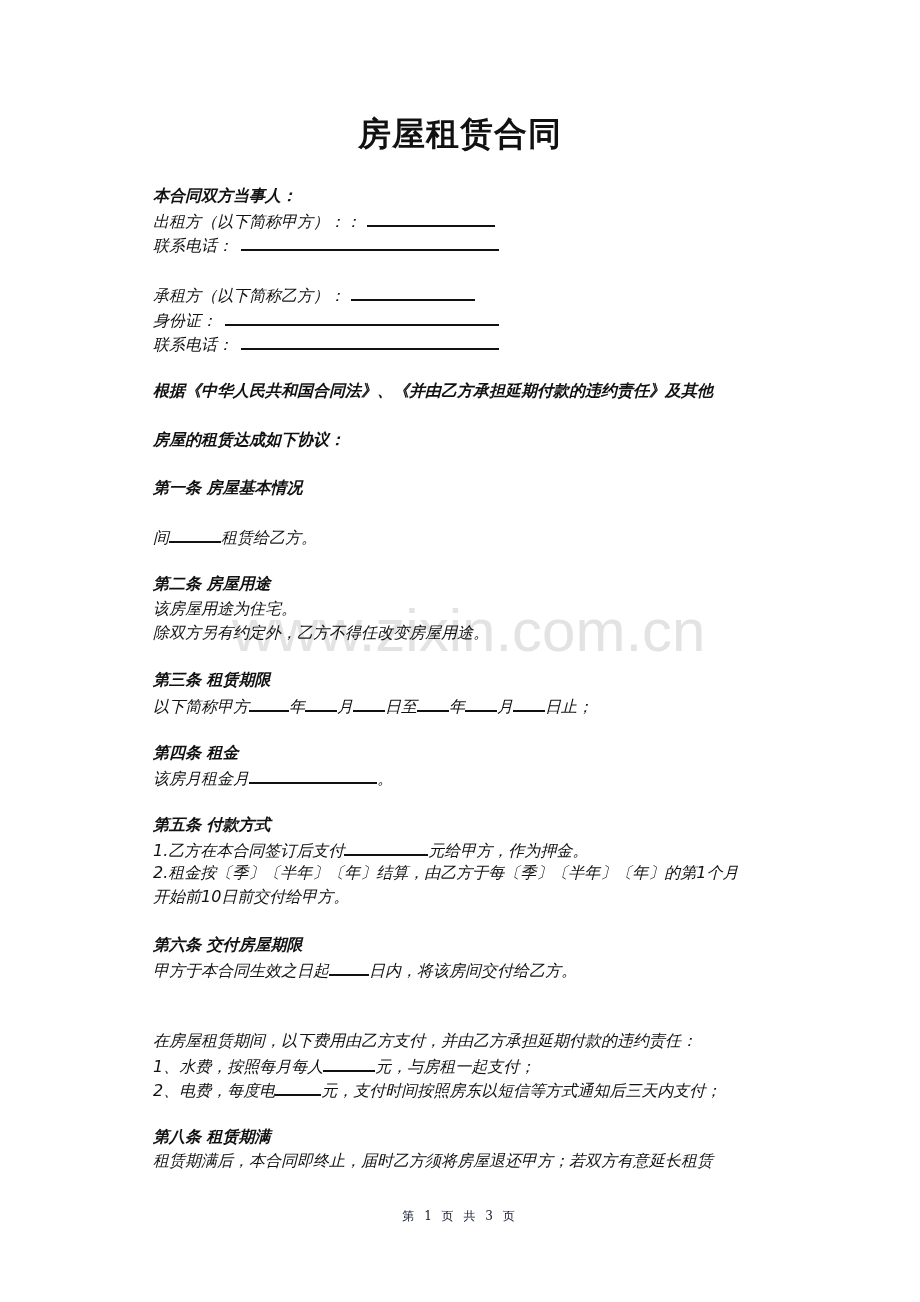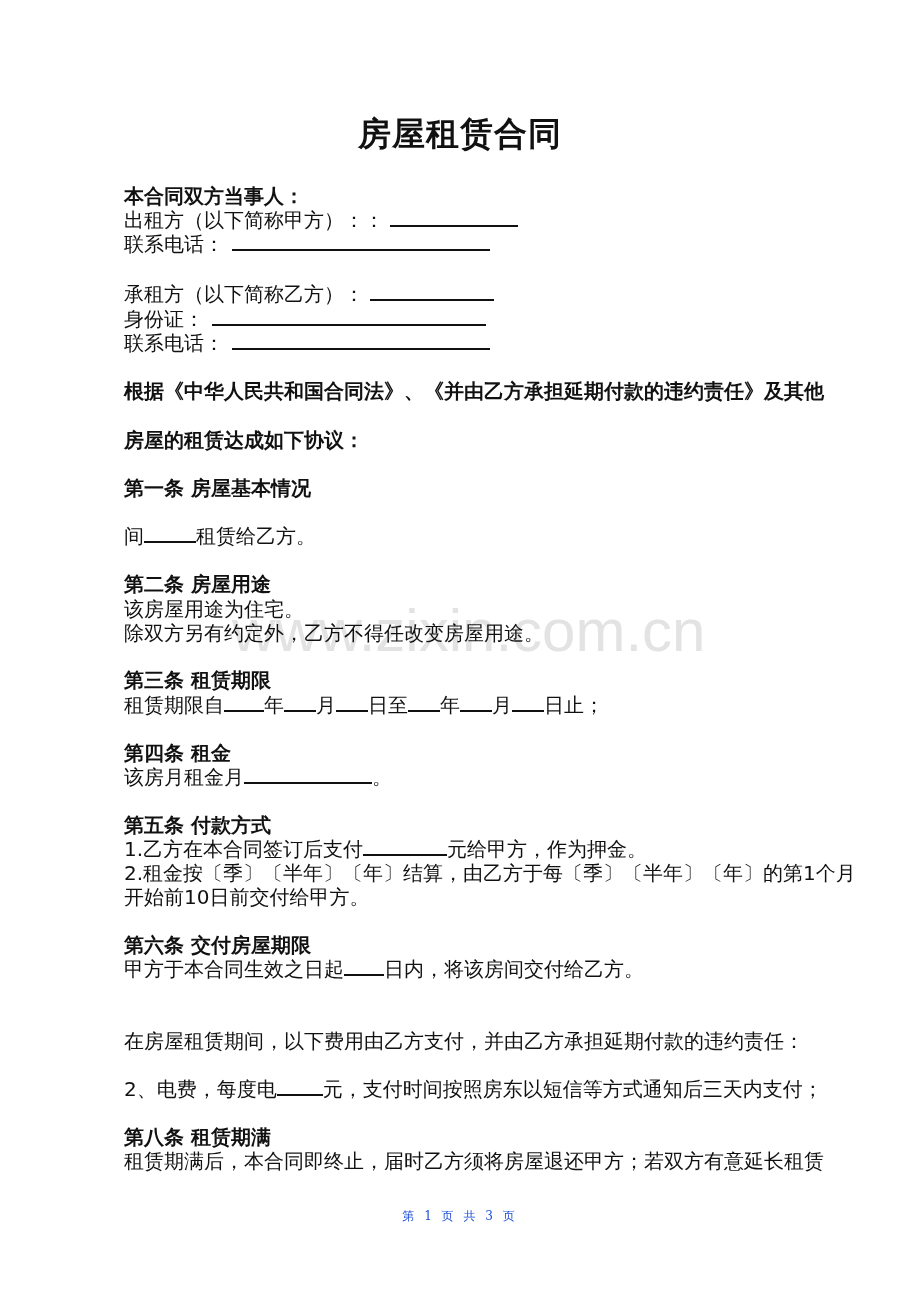--- a/index.html
+++ b/index.html
@@ -1,28 +1,28 @@
 <!DOCTYPE html>
 <html><head>
 <meta charset="utf-8">
 <style>
   html, body { margin: 0; padding: 0; background: #ffffff; }
   body { width: 920px; height: 1302px; position: relative; overflow: hidden;
          font-family: "DejaVu Sans", "Liberation Sans", sans-serif; color: #111; }
   .page { position: absolute; left: 0; top: 0; width: 920px; height: 1302px; }
   .title { position: absolute; top: 112px; left: 0; width: 920px; text-align: center;
            font-size: 33px; font-weight: bold; letter-spacing: 1px; }
-  .line { position: absolute; left: 124px; font-size: 20px; line-height: 24px; white-space: nowrap; }
+  .line { position: absolute; left: 153px; font-size: 16px; line-height: 24px; white-space: nowrap; font-style: italic; }
   .b { font-weight: bold; }
   .u { display: inline-block; border-bottom: 2px solid #111; height: 17px; vertical-align: baseline; }
   .watermark { position: absolute; left: 232px; top: 596px; font-family: "Liberation Sans", sans-serif;
                font-size: 60px; color: #e3e3e3; letter-spacing: 0px; z-index: 0; white-space: nowrap; }
   .line { z-index: 1; }
   .footer { position: absolute; top: 1208px; left: 0; width: 920px; text-align: center;
-            font-family: "DejaVu Serif", "Liberation Serif", serif; font-size: 12px; color: #1d4ed8; letter-spacing: 3px; }
+            font-family: "DejaVu Serif", "Liberation Serif", serif; font-size: 12px; color: #0f172a; letter-spacing: 3px; }
 </style>
 </head>
 <body>
 
 <div class="page">
 
   <div class="watermark">www.zixin.com.cn</div>
 
   <div class="title">房屋租赁合同</div>
 
@@ -51,41 +51,44 @@
   <div class="line" style="top:524px">
     <span>间</span><span class="u" style="width:52px"></span><span>租赁给乙方。</span>
   </div>
 
   <div class="line b" style="top:572px">第二条  房屋用途</div>
   <div class="line" style="top:597px">该房屋用途为住宅。</div>
   <div class="line" style="top:621px">除双方另有约定外，乙方不得任改变房屋用途。</div>
 
   <div class="line b" style="top:668px">第三条  租赁期限</div>
   <div class="line" style="top:693px">
-    <span>租赁期限自</span><span class="u" style="width:40px"></span><span>年</span><span class="u" style="width:32px"></span><span>月</span><span class="u" style="width:32px"></span><span>日至</span><span class="u" style="width:32px"></span><span>年</span><span class="u" style="width:32px"></span><span>月</span><span class="u" style="width:32px"></span><span>日止；</span>
+    <span>以下简称甲方</span><span class="u" style="width:40px"></span><span>年</span><span class="u" style="width:32px"></span><span>月</span><span class="u" style="width:32px"></span><span>日至</span><span class="u" style="width:32px"></span><span>年</span><span class="u" style="width:32px"></span><span>月</span><span class="u" style="width:32px"></span><span>日止；</span>
   </div>
 
   <div class="line b" style="top:741px">第四条  租金</div>
   <div class="line" style="top:765px">
     <span>该房月租金月</span><span class="u" style="width:128px"></span><span>。</span>
   </div>
 
   <div class="line b" style="top:813px">第五条  付款方式</div>
   <div class="line" style="top:837px">
     <span>1.乙方在本合同签订后支付</span><span class="u" style="width:84px"></span><span>元给甲方，作为押金。</span>
   </div>
   <div class="line" style="top:861px">2.租金按〔季〕〔半年〕〔年〕结算，由乙方于每〔季〕〔半年〕〔年〕的第1个月</div>
   <div class="line" style="top:885px">开始前10日前交付给甲方。</div>
 
   <div class="line b" style="top:933px">第六条  交付房屋期限</div>
   <div class="line" style="top:957px">
     <span>甲方于本合同生效之日起</span><span class="u" style="width:40px"></span><span>日内，将该房间交付给乙方。</span>
   </div>
 
   <div class="line" style="top:1029px">在房屋租赁期间，以下费用由乙方支付，并由乙方承担延期付款的违约责任：</div>
+  <div class="line" style="top:1053px">
+    <span>1、水费，按照每月每人</span><span class="u" style="width:52px"></span><span>元，与房租一起支付；</span>
+  </div>
   <div class="line" style="top:1077px">
     <span>2、电费，每度电</span><span class="u" style="width:46px"></span><span>元，支付时间按照房东以短信等方式通知后三天内支付；</span>
   </div>
 
   <div class="line b" style="top:1125px">第八条  租赁期满</div>
   <div class="line" style="top:1149px">租赁期满后，本合同即终止，届时乙方须将房屋退还甲方；若双方有意延长租赁</div>
 
   <div class="footer">第 1 页 共 3 页</div>
 </div>
 

